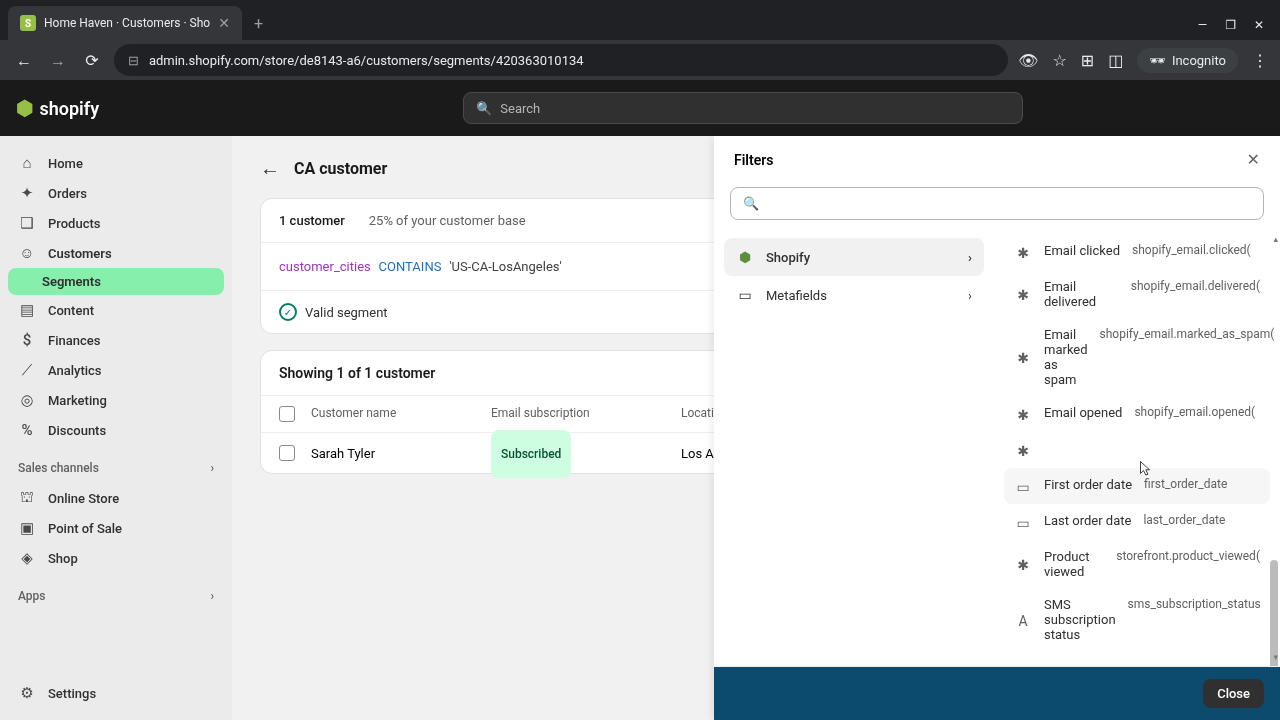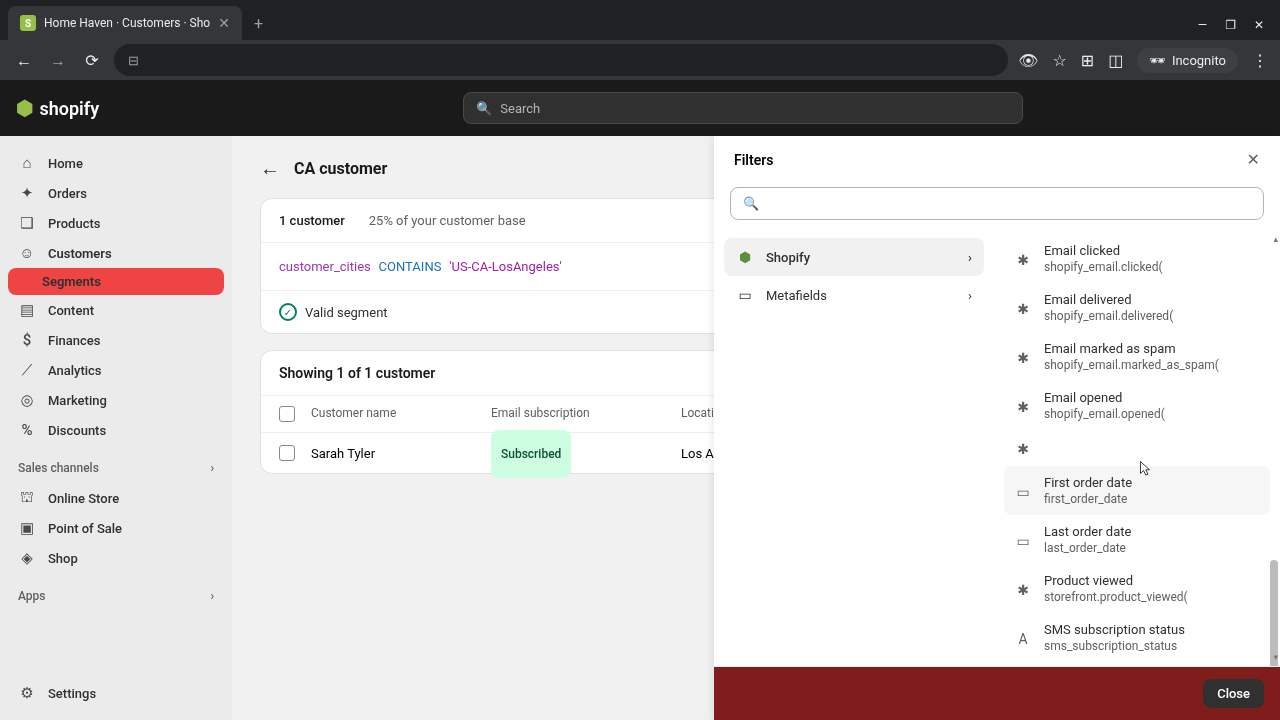--- a/index.html
+++ b/index.html
@@ -29,38 +29,38 @@
 .logo-icon { color: #95bf47; font-size: 20px; }
 .search-bar { background: #303030; border: 1px solid #4a4a4a; border-radius: 8px; height: 32px; width: 560px; margin-left: 340px; display: flex; align-items: center; padding: 0 12px; gap: 8px; color: #b5b5b5; font-size: 13px; }
 
 
 .app-body { display: flex; height: calc(720px - 40px - 40px - 56px); background: #f1f1f1; position: relative; }
 
 
 .sidebar { width: 232px; background: #ebebeb; padding: 12px 8px; display: flex; flex-direction: column; font-size: 13px; }
 .nav-item { display: flex; align-items: center; gap: 12px; padding: 6px 10px; border-radius: 8px; color: #303030; cursor: pointer; font-weight: 500; }
 .nav-item.sub { padding-left: 34px; font-weight: 450; }
-.nav-item.active-sub { background: #ef4444; font-weight: 600; }
+.nav-item.active-sub { background: #86efac; font-weight: 600; }
 .nav-item.active { font-weight: 600; }
 .nav-icon { width: 18px; height: 18px; display: flex; align-items: center; justify-content: center; color: #4a4a4a; font-size: 15px; }
 .nav-section { color: #616161; font-size: 12px; padding: 8px 10px; font-weight: 500; display: flex; justify-content: space-between; align-items: center; margin-top: 8px; }
 .sidebar-bottom { margin-top: auto; }
 
 
 .main { flex: 1; padding: 20px 28px; overflow: hidden; }
 .page-header { display: flex; align-items: center; gap: 14px; margin-bottom: 18px; }
 .back-btn { font-size: 20px; color: #303030; cursor: pointer; }
 .page-title { font-size: 16px; font-weight: 700; color: #1a1a1a; }
 .card { background: #fff; border: 1px solid #e1e1e1; border-radius: 12px; margin-bottom: 16px; }
 .card-header-row { padding: 14px 18px; display: flex; gap: 24px; font-size: 13px; color: #616161; border-bottom: 1px solid #eee; }
 .card-header-row .strong { color: #1a1a1a; font-weight: 500; }
 .code-section { padding: 16px 18px; font-family: ui-monospace, Menlo, Consolas, monospace; font-size: 13px; }
 .code-section .kw { color: #1971c2; }
 .code-section .fld { color: #9c36b5; }
-.code-section .str { color: #a21caf; }
+.code-section .str { color: #404040; }
 .segment-status { padding: 12px 18px; border-top: 1px solid #eee; display: flex; align-items: center; gap: 8px; font-size: 13px; color: #303030; }
 .check-icon { color: #008060; width: 18px; height: 18px; border: 2px solid #008060; border-radius: 50%; display: flex; align-items: center; justify-content: center; font-size: 10px; }
 
 .table-card .table-title { padding: 14px 18px; font-size: 14px; font-weight: 600; color: #1a1a1a; }
 .table-head { display: flex; padding: 10px 18px; border-top: 1px solid #eee; font-size: 12px; color: #616161; gap: 0; }
 .table-row { display: flex; padding: 12px 18px; border-top: 1px solid #eee; font-size: 13px; align-items: center; }
 .col-check { width: 32px; }
 .col-name { width: 180px; }
 .col-sub { width: 190px; }
 .col-loc { flex: 1; }
@@ -79,24 +79,24 @@
 .panel-left { width: 280px; padding: 8px 10px; }
 .panel-cat { display: flex; align-items: center; gap: 12px; padding: 10px 12px; border-radius: 8px; font-size: 13px; color: #303030; cursor: pointer; justify-content: space-between; }
 .panel-cat.selected { background: #f1f1f1; font-weight: 500; }
 .panel-cat-left { display: flex; align-items: center; gap: 12px; }
 .cat-icon { width: 18px; height: 18px; display: flex; align-items: center; justify-content: center; font-size: 14px; }
 .cat-icon.shopify { color: #5c8e3e; }
 .panel-right { flex: 1; overflow-y: auto; padding: 4px 10px 8px; position: relative; }
 .filter-item { display: flex; gap: 12px; padding: 9px 10px; border-radius: 8px; cursor: pointer; }
 .filter-item.hovered { background: #f6f6f6; }
 .filter-icon { width: 18px; color: #616161; font-size: 14px; display: flex; align-items: center; justify-content: center; flex-shrink: 0; margin-top: 2px; }
-.filter-text { display: flex; flex-direction: column; gap: 2px; }
+.filter-text { display: flex; gap: 12px; }
 .filter-label { font-size: 13px; color: #303030; }
 .filter-code { font-size: 12px; color: #616161; }
-.panel-footer { padding: 12px 16px; display: flex; justify-content: flex-end; border-top: 1px solid #eee; background: #7f1d1d; }
+.panel-footer { padding: 12px 16px; display: flex; justify-content: flex-end; border-top: 1px solid #eee; background: #0c4a6e; }
 .close-btn { background: #303030; color: #fff; padding: 7px 14px; border-radius: 8px; font-size: 13px; font-weight: 500; cursor: pointer; border: none; }
 .scrollbar-indicator { position: absolute; right: 2px; top: 330px; width: 8px; height: 140px; background: #bcbcbc; border-radius: 4px; }
 .scroll-arrow { position: absolute; right: 2px; font-size: 9px; color: #7a7a7a; }
 .scroll-arrow.up { top: 4px; }
 .scroll-arrow.down { bottom: 4px; }
 
 
 .cursor { position: absolute; left: 1136px; top: 460px; width: 18px; height: 18px; pointer-events: none; z-index: 9999; }
 </style>
 </head>
@@ -115,20 +115,21 @@
     <span>✕</span>
   </div>
 </div>
 
 <div class="toolbar">
   <span class="nav-btn active">←</span>
   <span class="nav-btn">→</span>
   <span class="nav-btn active">⟳</span>
   <div class="url-bar">
     <span class="url-site-info">⊟</span>
+    <span class="url-text">admin.shopify.com/store/de8143-a6/customers/segments/420363010134</span>
   </div>
   <div class="toolbar-right">
     <span>👁</span>
     <span>☆</span>
     <span>⊞</span>
     <span>◫</span>
     <div class="incognito-badge">
       <span>🕶</span>
       <span>Incognito</span>
     </div>

